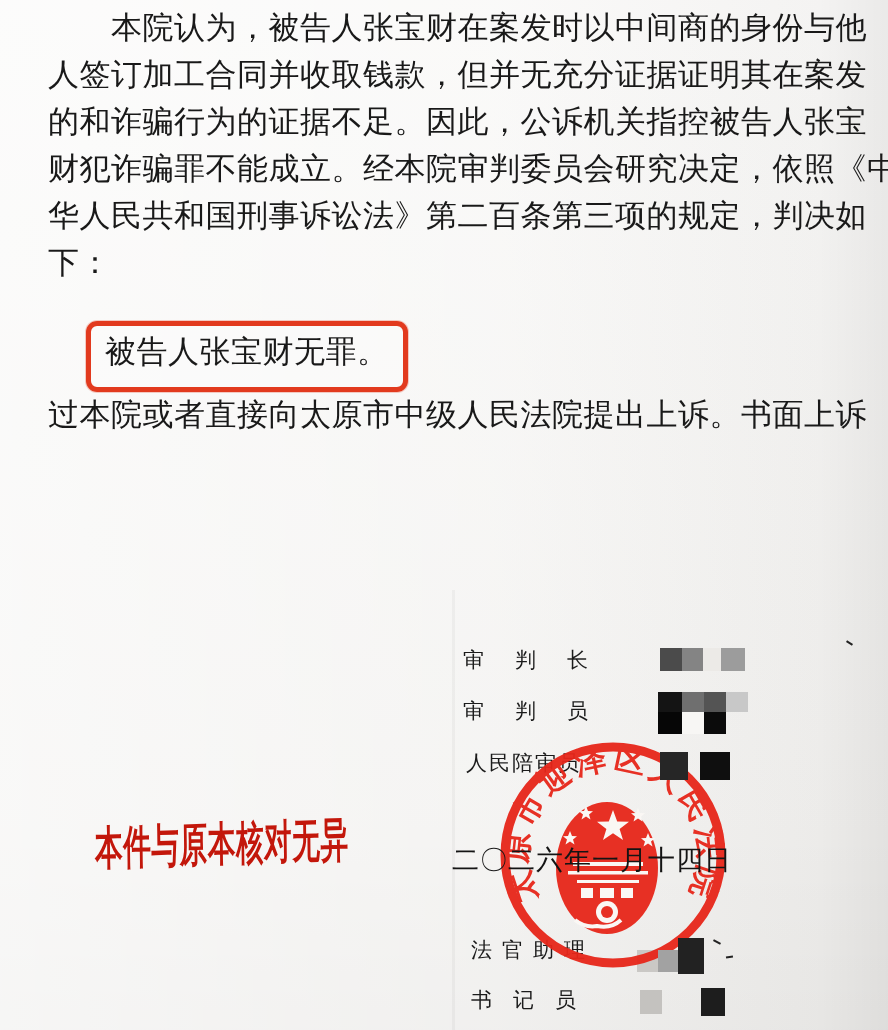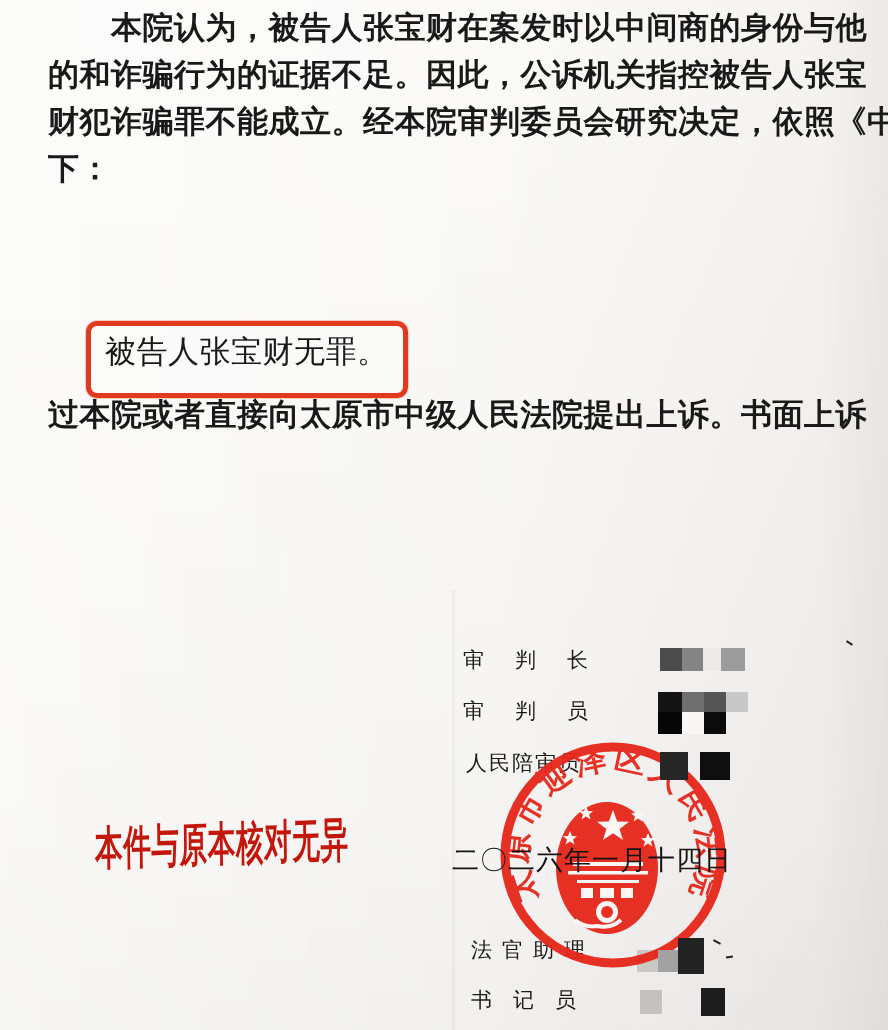--- a/index.html
+++ b/index.html
@@ -12,28 +12,28 @@
     position:absolute;inset:0;
     background:
       linear-gradient(90deg, rgba(255,255,255,.55) 0%, rgba(255,255,255,.25) 55%, rgba(0,0,0,0.02) 92%, rgba(0,0,0,0.06) 100%),
       linear-gradient(180deg, rgba(255,255,255,.4) 0%, rgba(0,0,0,0.015) 80%, rgba(0,0,0,0.04) 100%),
       #f5f4f2;
   }
   .streak{position:absolute;left:452px;top:590px;width:3px;height:440px;background:rgba(0,0,0,0.035);}
   .bodytext{
     position:absolute;left:48px;width:815px;
     font-size:31px;line-height:47px;color:#191919;
-    letter-spacing:.5px;white-space:nowrap;font-weight:700;
+    letter-spacing:.5px;white-space:nowrap;font-weight:400;
   }
   .opinion{top:4px;}
   .appeal{top:391px;}
   .verdict-box{
     position:absolute;left:86px;top:321px;
     border:5px solid #e23a1e;border-radius:11px;
-    padding:5px 14px 20px 14px;
+    padding:5px 14px 14px 14px;
     background:rgba(255,255,255,0.25);
     font-size:31px;color:#191919;letter-spacing:.5px;white-space:nowrap;font-weight:500;
     box-shadow:0 0 0 1px rgba(226,58,30,.25);
   }
   .sigrow{position:absolute;color:#1b1b1b;font-size:21px;white-space:nowrap;font-weight:500;z-index:1;}
   .row-presiding{left:463px;top:646px;letter-spacing:5px;}
   .row-judge{left:463px;top:697px;letter-spacing:5px;}
   .row-assessor{left:466px;top:749px;letter-spacing:2px;}
   .row-assistant{left:471px;top:936px;letter-spacing:10px;}
   .row-clerk{left:471px;top:986px;letter-spacing:0px;}
@@ -55,22 +55,24 @@
 </style>
 </head>
 <body>
 
 <div class="page">
   <div class="streak"></div>
 
   <div class="bodytext opinion">
 
   <div>　　本院认为，被告人张宝财在案发时以中间商的身份与他</div>
+      <div>人签订加工合同并收取钱款，但并无充分证据证明其在案发</div>
       <div>的和诈骗行为的证据不足。因此，公诉机关指控被告人张宝</div>
       <div>财犯诈骗罪不能成立。经本院审判委员会研究决定，依照《中</div>
+      <div>华人民共和国刑事诉讼法》第二百条第三项的规定，判决如</div>
       <div>下：</div>
     </div>
 
   <div class="verdict-box">
     <span>被告人张宝财无罪。</span>
   </div>
 
   <div class="bodytext appeal">
 
       <div>过本院或者直接向太原市中级人民法院提出上诉。书面上诉</div>

